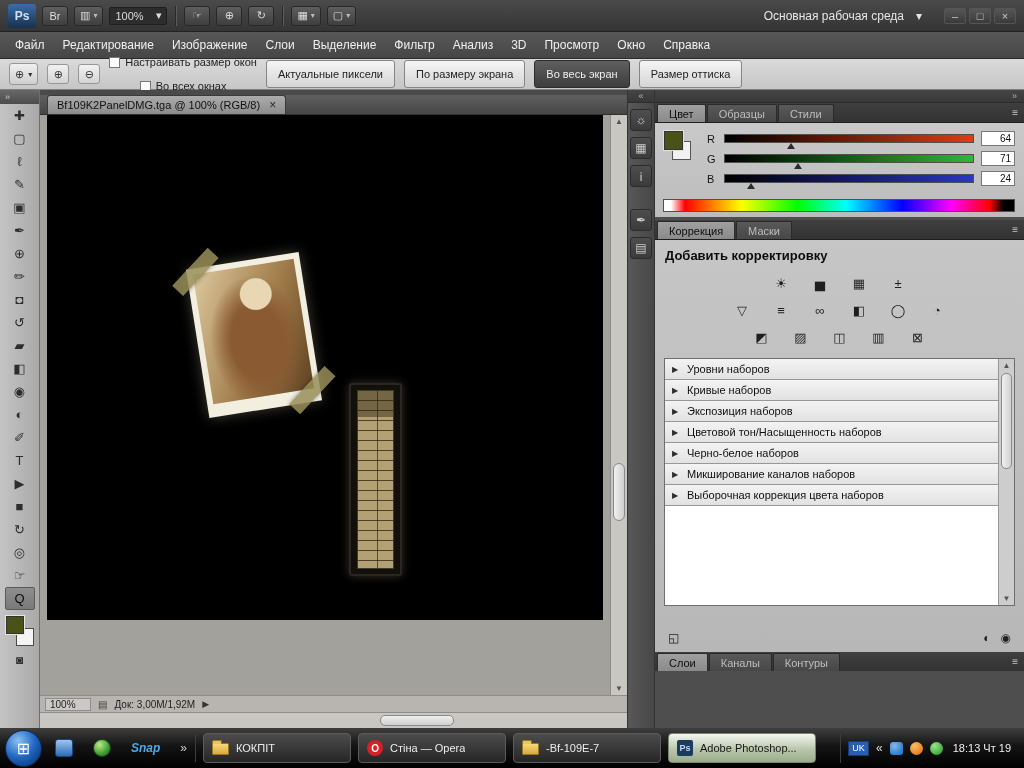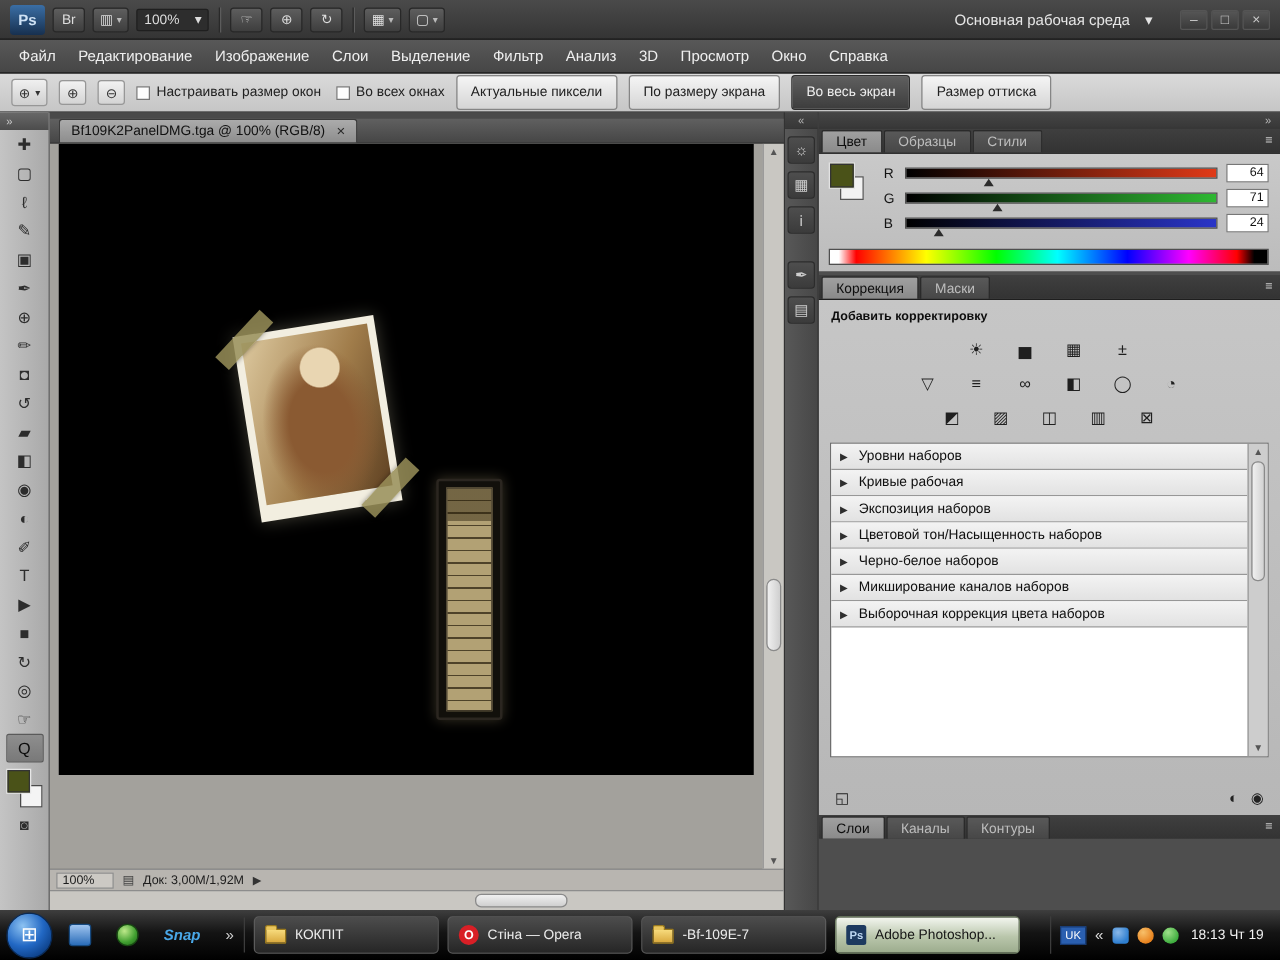--- a/index.html
+++ b/index.html
@@ -159,21 +159,21 @@
   [data-ch="G"] .ch-marker { left: 28%; }
   [data-ch="B"] .ch-marker { left: 9%; }
   .ch-value { width: 34px; height: 15px; background: #fff; border: 1px solid #777; color: #111;
               display: flex; align-items: center; justify-content: flex-end; padding: 0 3px; font-size: 10px; }
   .spectrum { height: 13px; margin-top: 3px; border: 1px solid #4f4f4f;
        background: linear-gradient(to right, #fff 0 2%, #f00 6%, #ff0 22%, #0f0 38%, #0ff 52%, #00f 68%, #f0f 82%, #f00 93%, #000 97%); }
 
   .adjustments-panel { flex: 1; min-height: 0; display: flex; flex-direction: column; margin-top: 3px; }
   .adj-content { flex: 1; min-height: 0; background: linear-gradient(#c6c6c6, #b7b7b7); border-top: 1px solid #1e1e1e;
                  display: flex; flex-direction: column; padding: 7px 9px 4px; }
-  .adj-title { color: #0d0d0d; font-weight: bold; font-size: 10px; margin: 1px 0 7px 1px; }
+  .adj-title { color: #0d0d0d; font-weight: bold; font-size: 13px; margin: 1px 0 7px 1px; }
   .adj-icon-row { display: flex; justify-content: center; gap: 15px; margin: 4px 0; flex: none; }
   .adj-icon { width: 24px; height: 19px; display: flex; align-items: center; justify-content: center;
               color: #1f1f1f; font-size: 13px; }
   .preset-list { flex: 1; min-height: 0; margin: 7px 0 22px; background: #fff; border: 1px solid #6e6e6e;
                  display: flex; overflow: hidden; }
   .preset-rows { flex: 1; overflow: hidden; }
   .preset-row { height: 21px; display: flex; align-items: center; gap: 7px; padding: 0 7px;
                 background: linear-gradient(#f3f3f3, #e2e2e2); border-bottom: 1px solid #979797; color: #0f0f0f; font-size: 11px; }
   .preset-arrow { width: 8px; color: #2e2e2e; font-size: 8px; }
   .preset-arrow::before { content: "▶"; }
@@ -296,21 +296,21 @@
     <div class="tool-preset" data-name="tool-preset-picker">
       <span data-name="magnifier-icon">⊕</span>
       <span class="dd" data-name="chevron-down-icon">▾</span>
     </div>
     <div class="mini-btn" data-name="zoom-in-toggle">
         <span data-name="zoom-in-icon">⊕</span>
       </div>
     <div class="mini-btn" data-name="zoom-out-toggle">
         <span data-name="zoom-out-icon">⊖</span>
       </div>
-    <div data-name="options-checkboxes" style="display:flex;gap:12px;align-items:center;">
+    <div data-name="options-checkboxes" style="display:flex;gap:12px;align-items:center;flex-direction:column;">
 
         <label class="opt-checkbox" data-name="option-checkbox">
           <span class="checkbox-box" data-name="checkbox-icon"></span>
           <span data-name="checkbox-label">Настраивать размер окон</span>
         </label>
 
         <label class="opt-checkbox" data-name="option-checkbox">
           <span class="checkbox-box" data-name="checkbox-icon"></span>
           <span data-name="checkbox-label">Во всех окнах</span>
         </label>
@@ -632,21 +632,21 @@
           <div class="preset-list" data-name="adjustment-presets-list">
             <div class="preset-rows" data-name="preset-rows">
 
                 <div class="preset-row" data-name="preset-group-row">
                   <span class="preset-arrow" data-name="expand-arrow-icon"></span>
                   <span data-name="preset-group-label">Уровни наборов</span>
                 </div>
 
                 <div class="preset-row" data-name="preset-group-row">
                   <span class="preset-arrow" data-name="expand-arrow-icon"></span>
-                  <span data-name="preset-group-label">Кривые рабочая</span>
+                  <span data-name="preset-group-label">Кривые наборов</span>
                 </div>
 
                 <div class="preset-row" data-name="preset-group-row">
                   <span class="preset-arrow" data-name="expand-arrow-icon"></span>
                   <span data-name="preset-group-label">Экспозиция наборов</span>
                 </div>
 
                 <div class="preset-row" data-name="preset-group-row">
                   <span class="preset-arrow" data-name="expand-arrow-icon"></span>
                   <span data-name="preset-group-label">Цветовой тон/Насыщенность наборов</span>

